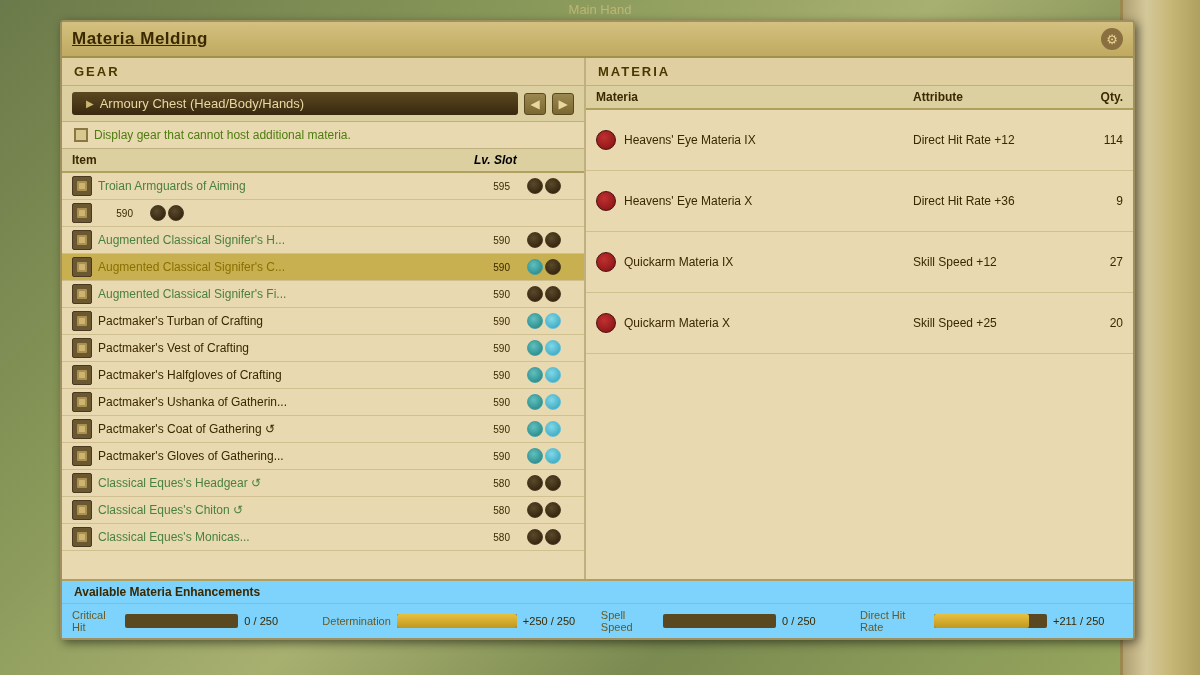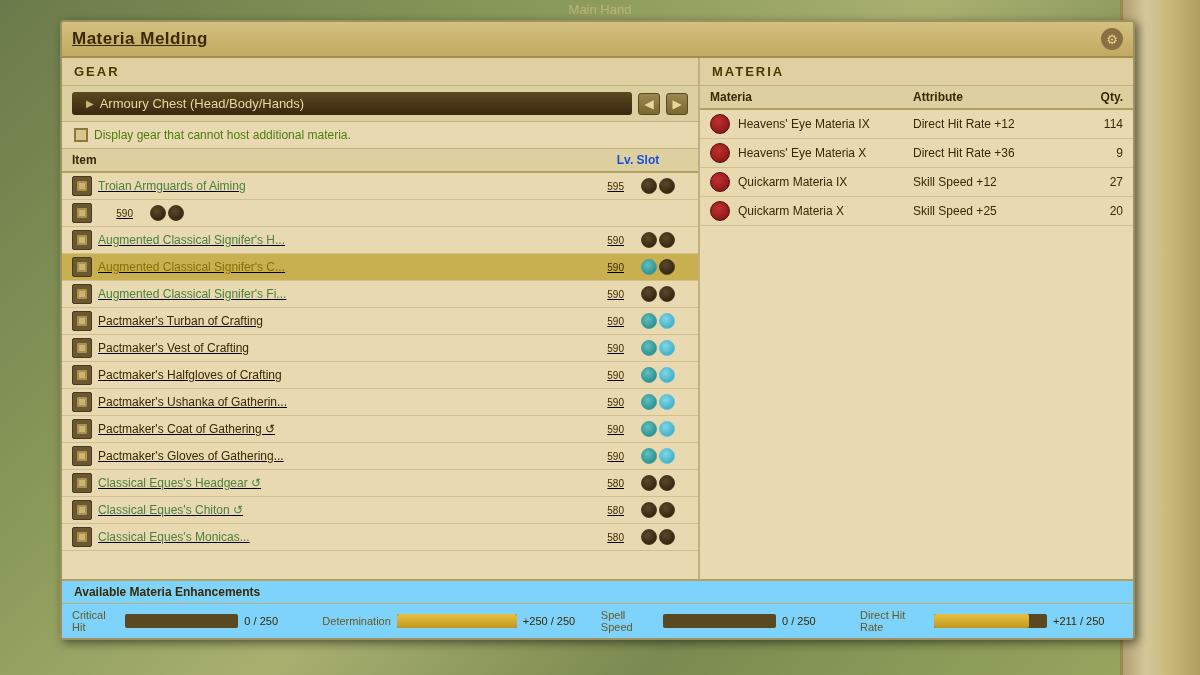--- a/index.html
+++ b/index.html
@@ -60,21 +60,21 @@
       display: flex; align-items: center; justify-content: center;
       color: #e8d090;
       font-size: 13px;
       cursor: pointer;
     }
     .window-body {
       display: flex;
       height: calc(100% - 40px);
     }
     .left-panel {
-      width: 638px;
+      width: 524px;
       border-right: 2px solid #c0b080;
       display: flex;
       flex-direction: column;
     }
     .right-panel {
       flex: 1;
       display: flex;
       flex-direction: column;
     }
     .section-header {
@@ -147,39 +147,38 @@
     }
     .gear-table-header .col-item {
       flex: 1;
       font-size: 12px;
       color: #3a2800;
       font-weight: bold;
     }
     .gear-table-header .col-lv {
       width: 100px;
       font-size: 12px;
-      color: #1d4ed8;
+      color: #000000;
       font-weight: bold;
-      text-align: center;
+      font-style: italic;
     }
     .gear-list {
       flex: 1;
       overflow-y: auto;
       background: #e8d9b0;
     }
     .gear-list::-webkit-scrollbar { width: 8px; }
     .gear-list::-webkit-scrollbar-track { background: #c8b880; }
     .gear-list::-webkit-scrollbar-thumb { background: #8a7840; border-radius: 2px; }
     .gear-row {
       display: flex;
       align-items: center;
       padding: 3px 10px;
       border-bottom: 1px solid #d0c090;
       cursor: pointer;
-      text-decoration: underline;
     }
     .gear-row.selected { background: #c8b050; }
     .gear-icon {
       width: 20px;
       height: 20px;
       background: #6a5830;
       border: 1px solid #4a3820;
       border-radius: 2px;
       margin-right: 6px;
       flex-shrink: 0;
@@ -227,21 +226,21 @@
       border-bottom: 2px solid #b0a060;
       background: #ddd0a0;
     }
     .materia-table-header .col-mat { flex: 1; font-size: 12px; color: #3a2800; font-weight: bold; }
     .materia-table-header .col-attr { width: 160px; font-size: 12px; color: #3a2800; font-weight: bold; }
     .materia-table-header .col-qty { width: 50px; font-size: 12px; color: #3a2800; font-weight: bold; text-align: right; }
     .materia-list { flex: 1; background: #e8d9b0; }
     .materia-row {
       display: flex;
       align-items: center;
-      padding: 4px 10px;
+      padding: 20px 10px;
       border-bottom: 1px solid #d0c090;
     }
     .materia-icon {
       width: 20px;
       height: 20px;
       background: radial-gradient(circle at 40% 35%, #c03030, #801010);
       border: 1px solid #4a1010;
       border-radius: 50%;
       margin-right: 8px;
       flex-shrink: 0;

